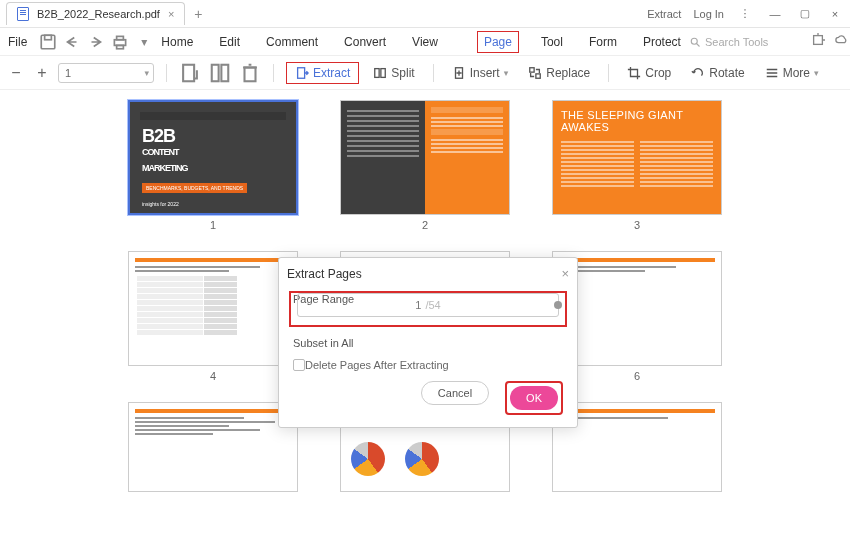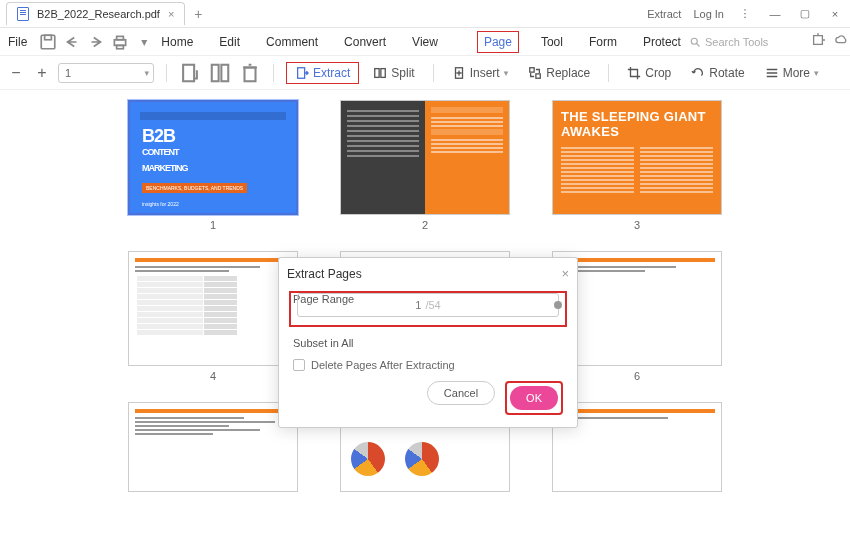--- a/index.html
+++ b/index.html
@@ -44,34 +44,34 @@
 
 .content { position: relative; height: calc(554px - 28px - 28px - 34px); overflow: hidden; background: #fff; padding: 10px 12px; }
 .grid { display: grid; grid-template-columns: repeat(3, 1fr); gap: 20px 30px; padding: 0 110px; }
 .thumb-wrap { display: flex; flex-direction: column; align-items: center; gap: 4px; }
 .thumb { width: 170px; height: 115px; border: 1px solid #ccc; background: #fafafa; position: relative; overflow: hidden; }
 .thumb.sel { border: 2px solid #4a72d8; outline: 1px solid #aac2ff; }
 .thumb .body { position: absolute; inset: 0; }
 .pagenum { font-size: 11px; color: #666; }
 
 
-.p1 { background: #3b82f6; padding-left: 32px; }
+.p1 { background: #404040; padding-left: 32px; }
 .p1 .band { position: absolute; top: 10px; left: 10px; right: 10px; height: 8px; background: rgba(0,0,0,0.15); }
 .p1 .logo { position: absolute; top: 26px; left: 12px; color: #fff; font-weight: 800; font-size: 18px; line-height: 16px; letter-spacing: -1px; }
 .p1 .sub { font-size: 9px; font-weight: 700; }
 .p1 .badge { position: absolute; bottom: 20px; left: 12px; background: #e6651a; padding: 2px 4px; font-size: 5px; color: #fff; }
 .p1 .foot { position: absolute; bottom: 6px; left: 12px; color: #fff; font-size: 5px; }
 .p2 { background: #3e3e3e; display: flex; }
 .p2 .col { flex: 1; padding: 6px; }
 .p2 .line { height: 2px; background: #888; margin: 3px 0; }
 .p2 .right { background: #f58220; }
 .p2 .right .hl { height: 6px; background: #fff3; margin-bottom: 4px; }
 .p2 .right .ln { height: 2px; background: #fff8; margin: 2px 0; }
 .p3 { background: #f58220; padding: 8px; }
-.p3 .title { color: #fff; font-size: 13px; font-weight: 700; letter-spacing: 0.3px; }
+.p3 .title { color: #fff; font-size: 11px; font-weight: 400; letter-spacing: 0.3px; }
 .p3 .cols { display: flex; gap: 6px; margin-top: 6px; }
 .p3 .cols div { flex: 1; }
 .p3 .l { height: 2px; background: rgba(255,255,255,0.5); margin: 2px 0; }
 .pwhite { background: #fff; padding: 6px; }
 .pwhite .bar { height: 4px; background: #f58220; margin-bottom: 4px; }
 .pwhite .tl { height: 2px; background: #999; margin: 2px 0; }
 .tablemini { position: absolute; left: 8px; right: 60px; top: 24px; bottom: 10px; }
 .tablemini .row { height: 5px; background: #e6e6e6; margin-bottom: 1px; display: flex; }
 .tablemini .row span:first-child { flex: 2; background: #eee; }
 .tablemini .row span:last-child { flex: 1; background: #ddd; border-left: 1px solid #fff; }
@@ -90,23 +90,23 @@
 .radio .dot { width: 12px; height: 12px; border-radius: 50%; border: 1px solid #bbb; display: inline-block; position: relative; }
 .radio.on { color: #4a72d8; }
 .radio.on .dot { border-color: #4a72d8; }
 .radio.on .dot::after { content: ""; position: absolute; inset: 2px; background: #4a72d8; border-radius: 50%; }
 .range-box { border: 2px solid #d92b2b; padding: 0 6px 8px; margin: -20px -4px 0; }
 .range-box .radio-row { padding-top: 4px; }
 .inputrow { border: 1px solid #ccc; border-radius: 3px; height: 24px; display: flex; align-items: center; justify-content: center; gap: 4px; color: #777; font-size: 11px; position: relative; }
 .inputrow .handle { position: absolute; right: -4px; top: 50%; width: 8px; height: 8px; background: #999; border-radius: 50%; transform: translateY(-50%); }
 .select { border: 1px solid #ccc; border-radius: 3px; height: 24px; display: flex; align-items: center; padding: 0 8px; color: #555; position: relative; cursor: pointer; }
 .select::after { content: "▾"; position: absolute; right: 8px; color: #999; font-size: 9px; }
-.check-row { display: flex; align-items: flex-end; gap: 6px; color: #666; margin: 4px 0 10px; }
+.check-row { display: flex; align-items: flex-end; color: #666; margin: 4px 0 10px; }
 .check-row .box { width: 12px; height: 12px; border: 1px solid #bbb; border-radius: 2px; }
-.modal-actions { display: flex; justify-content: flex-end; gap: 10px; }
+.modal-actions { display: flex; justify-content: flex-end; gap: 16px; }
 .btn { height: 24px; padding: 0 16px; border-radius: 12px; display: flex; align-items: center; font-size: 11px; cursor: pointer; }
 .btn.cancel { border: 1px solid #ccc; background: #fff; color: #555; }
 .btn.ok { background: #ec4899; color: #fff; }
 .ok-hl { border: 2px solid #d92b2b; padding: 3px; border-radius: 4px; display: inline-block; }
 
 
 svg { stroke: currentColor; fill: none; stroke-width: 1.5; }
 </style>
 </head>
 <body>

